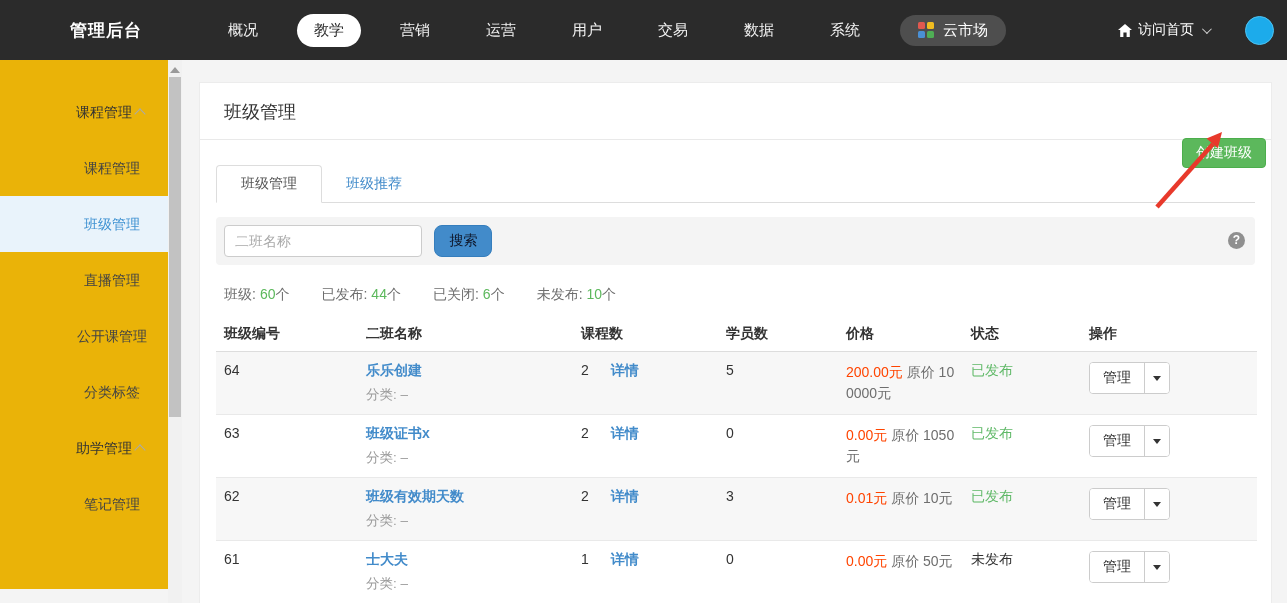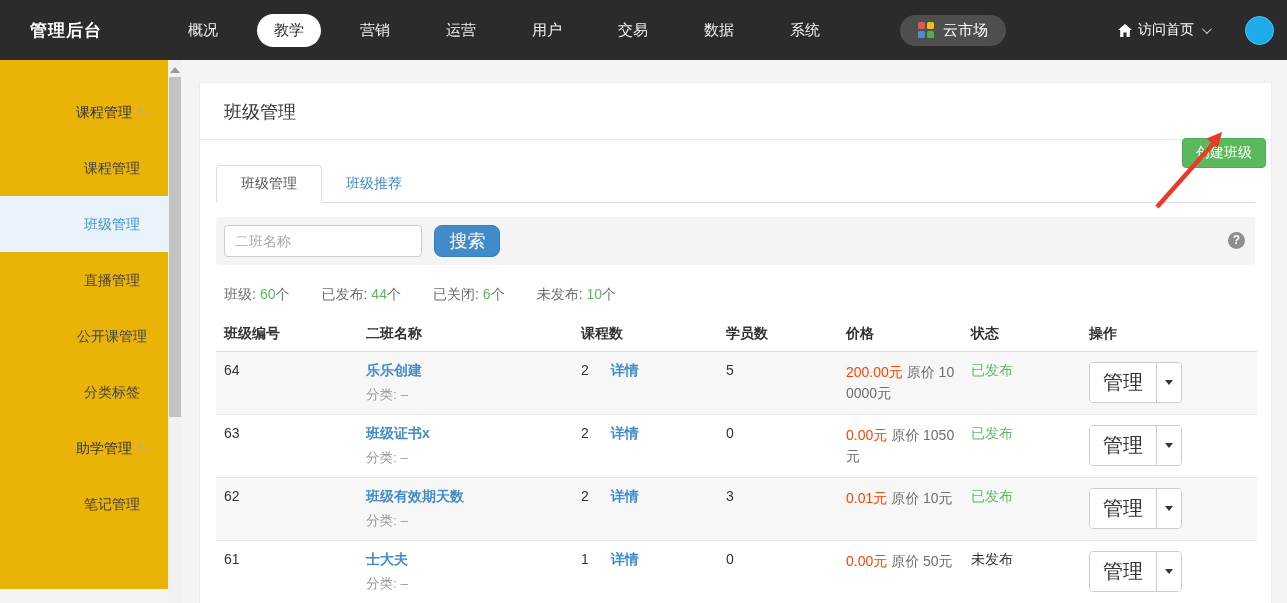--- a/index.html
+++ b/index.html
@@ -2,21 +2,21 @@
 <html><head>
 <meta charset="utf-8">
 <style>
   * { margin:0; padding:0; box-sizing:border-box; }
   html,body { width:1287px; height:603px; overflow:hidden; }
   body { font-family:"Liberation Sans","DejaVu Sans",sans-serif; background:#f4f4f4; }
   #page { position:relative; width:1287px; height:603px; overflow:hidden; }
 
   
   .navbar { position:absolute; left:0; top:0; width:1287px; height:60px; background:#2b2b2b;
-            display:flex; align-items:center; }
+            display:flex; align-items:center;padding-left:40px; }
   .brand { color:#fff; font-size:17px; font-weight:bold; margin-left:30px; letter-spacing:1px; }
   .nav-menu { display:flex; align-items:center; margin-left:58px; }
   .nav-item { color:#f2f2f2; font-size:15px; padding:7px 17px; margin:17px 11px; border-radius:17px;
               cursor:pointer; white-space:nowrap; }
   .nav-item.active { background:#fff; color:#2b2b2b; }
   .nav-right { margin-left:auto; display:flex; align-items:center; }
   .cloud-btn { display:flex; align-items:center; gap:9px; background:#4e4e4e; color:#fff;
                font-size:15px; padding:6px 18px; border-radius:16px; cursor:pointer; }
   .grid-ico { display:grid; grid-template-columns:7px 7px; grid-template-rows:7px 7px; gap:2px; }
   .grid-ico span { border-radius:1.5px; }
@@ -60,22 +60,22 @@
   .tab { display:inline-block; padding:9px 24px; cursor:pointer; position:relative; top:1px; }
   .tab.active { background:#fff; border:1px solid #ddd; border-bottom:1px solid #fff;
                 border-radius:4px 4px 0 0; color:#555; }
   .tab.inactive { color:#428bca; padding:9px 20px; }
 
   .search-panel { position:relative; margin:14px 16px 0; background:#f4f4f4; border-radius:4px;
                   padding:8px; height:48px; }
   .search-input { width:198px; height:32px; border:1px solid #ccc; border-radius:4px; padding:6px 10px;
                   font-size:14px; font-family:inherit; color:#333; background:#fff; }
   .search-input::placeholder { color:#a9a9a9; }
-  .search-btn { height:32px; margin-left:8px; background:#428bca; border:1px solid #357ebd; color:#ffffff;
-                font-size:18px; padding:0 14px; border-radius:8px; cursor:pointer; vertical-align:top;
+  .search-btn { height:32px; margin-left:8px; background:#428bca; border:1px solid #357ebd; color:#0f172a;
+                font-size:14px; padding:0 14px; border-radius:8px; cursor:pointer; vertical-align:top;
                 font-family:inherit; }
   .help-ico { position:absolute; right:10px; top:15px; width:17px; height:17px; border-radius:50%;
               background:#8f8f8f; color:#fff; font-size:12px; font-weight:bold; text-align:center;
               line-height:17px; cursor:pointer; }
 
   .stats { display:flex; margin:21px 0 0 24px; font-size:14px; color:#6e6e6e; gap:32px; }
   .stat-value { color:#5cb85c; font-weight:normal; margin-left:4px; }
 
   table.cls-table { margin:13px 16px 0; width:1041px; border-collapse:collapse; table-layout:fixed;
                     font-size:14px; color:#333; }
@@ -85,21 +85,21 @@
   .cls-table tbody tr:nth-child(odd) { background:#f7f7f7; }
   .name-link { color:#428bca; font-weight:bold; text-decoration:none; cursor:pointer; }
   .cat { color:#9b9b9b; margin-top:6px; font-size:13.5px; }
   .detail-link { color:#428bca; font-weight:bold; text-decoration:none; cursor:pointer; margin-left:18px; }
   .td-price { word-break:break-all; line-height:1.5; }
   .price { color:#ff4400; }
   .orig { color:#6e6e6e; }
   .status.published { color:#60b968; }
   .status.unpublished { color:#333; }
   .split-btn { display:inline-flex; border:1px solid #ccc; border-radius:4px; overflow:hidden; background:#fff; }
-  .sbtn-main { border:none; background:#fff; font-size:20px; color:#333; padding:6px 13px; cursor:pointer;
+  .sbtn-main { border:none; background:#fff; font-size:14px; color:#333; padding:6px 13px; cursor:pointer;
                border-right:1px solid #ccc; font-family:inherit; }
   .sbtn-caret { border:none; background:#fff; padding:6px 8px; cursor:pointer; display:flex; align-items:center; }
   .caret { width:0; height:0; border-left:4px solid transparent; border-right:4px solid transparent;
            border-top:5px solid #333; }
 
   .annot-arrow { position:absolute; left:1140px; top:125px; width:100px; height:95px; z-index:50;
                  pointer-events:none; }
 </style>
 </head>
 <body>

